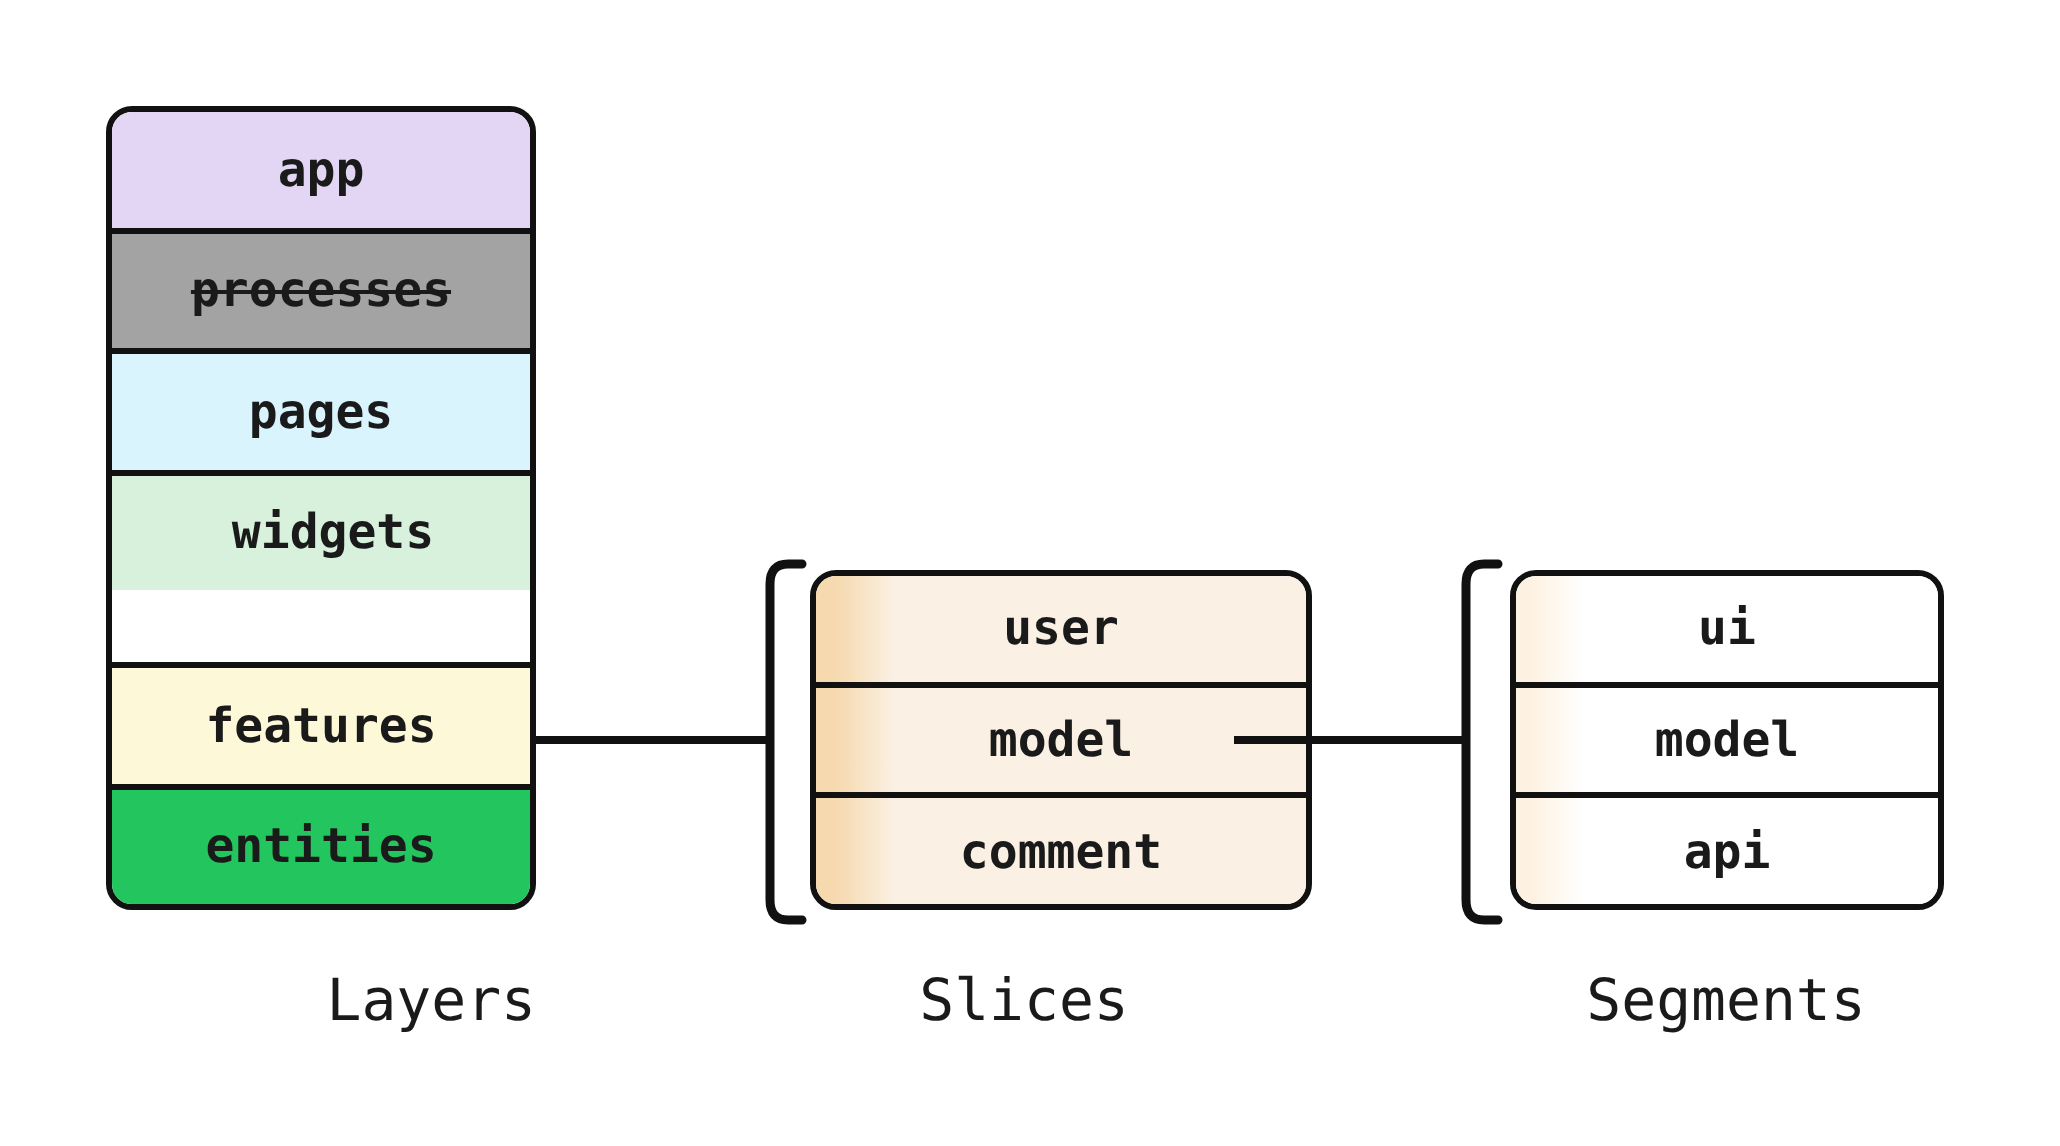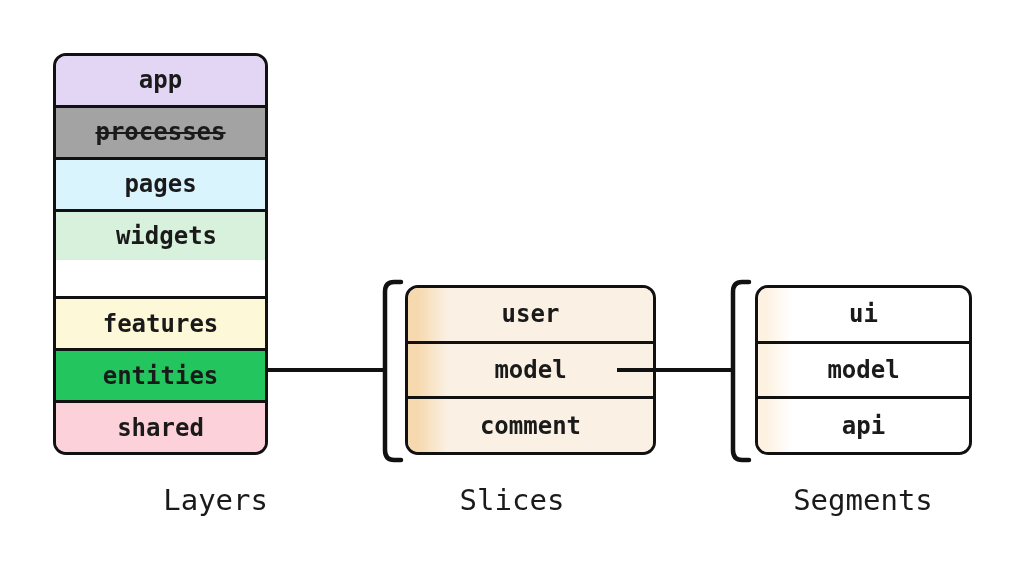--- a/index.html
+++ b/index.html
@@ -79,23 +79,20 @@
     </div>
     <div class="row" style="background: rgb(216, 241, 220); padding-left: 12px;">
       <span class="row-label">widgets</span>
     </div>
     <div class="row" style="background: rgb(253, 248, 215); margin-top: 36px;">
       <span class="row-label">features</span>
     </div>
     <div class="row" style="background: #22c55e; justify-content: center;">
       <span class="row-label">entities</span>
     </div>
-    <div class="row" style="background: rgb(252, 209, 218);">
-      <span class="row-label">shared</span>
-    </div>
   </div>
 
   <div class="connector" id="connector-1"></div>
 
   <svg class="bracket" id="bracket-slices" viewBox="0 0 26 184" aria-hidden="true">
     <path d="M21 3 L14 3 Q5 3 5 13 L5 171 Q5 181 14 181 L21 181"></path>
   </svg>
 
   <div class="box" id="slices-box">
     <div class="row" style="background: linear-gradient(90deg, rgb(246, 217, 174) 0%, rgb(246, 217, 174) 4%, rgb(250, 240, 227) 16%);">

